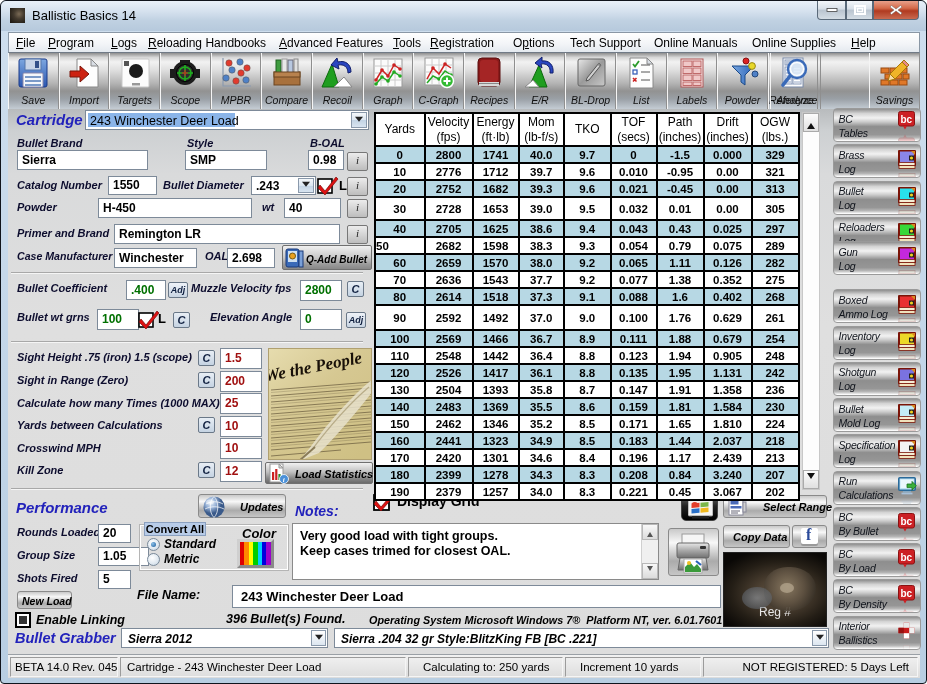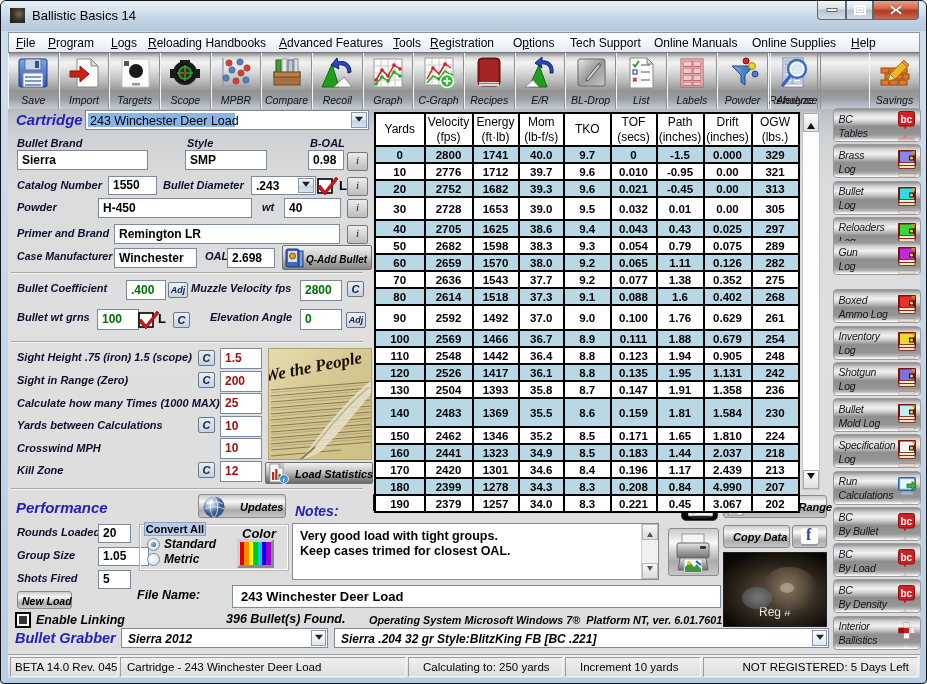--- a/index.html
+++ b/index.html
@@ -683,21 +683,21 @@
             <td style="height:17px; border:2px solid #000; background:#b7d8e4; text-align:center; font-size:11.5px; font-weight:bold; padding:0;">2705</td>
             <td style="height:17px; border:2px solid #000; background:#b7d8e4; text-align:center; font-size:11.5px; font-weight:bold; padding:0;">1625</td>
             <td style="height:17px; border:2px solid #000; background:#b7d8e4; text-align:center; font-size:11.5px; font-weight:bold; padding:0;">38.6</td>
             <td style="height:17px; border:2px solid #000; background:#b7d8e4; text-align:center; font-size:11.5px; font-weight:bold; padding:0;">9.4</td>
             <td style="height:17px; border:2px solid #000; background:#b7d8e4; text-align:center; font-size:11.5px; font-weight:bold; padding:0;">0.043</td>
             <td style="height:17px; border:2px solid #000; background:#b7d8e4; text-align:center; font-size:11.5px; font-weight:bold; padding:0;">0.43</td>
             <td style="height:17px; border:2px solid #000; background:#b7d8e4; text-align:center; font-size:11.5px; font-weight:bold; padding:0;">0.025</td>
             <td style="height:17px; border:2px solid #000; background:#b7d8e4; text-align:center; font-size:11.5px; font-weight:bold; padding:0;">297</td>
           </tr>
           <tr>
-            <td style="height:17px; border:2px solid #000; background:#ffffff; text-align:center; font-size:11.5px; font-weight:bold; padding:0;">50</td>
+            <td style="height:17px; border:2px solid #000; background:#ffffff; text-align:left; font-size:11.5px; font-weight:bold; padding:0;">50</td>
             <td style="height:17px; border:2px solid #000; background:#ffffff; text-align:center; font-size:11.5px; font-weight:bold; padding:0;">2682</td>
             <td style="height:17px; border:2px solid #000; background:#ffffff; text-align:center; font-size:11.5px; font-weight:bold; padding:0;">1598</td>
             <td style="height:17px; border:2px solid #000; background:#ffffff; text-align:center; font-size:11.5px; font-weight:bold; padding:0;">38.3</td>
             <td style="height:17px; border:2px solid #000; background:#ffffff; text-align:center; font-size:11.5px; font-weight:bold; padding:0;">9.3</td>
             <td style="height:17px; border:2px solid #000; background:#ffffff; text-align:center; font-size:11.5px; font-weight:bold; padding:0;">0.054</td>
             <td style="height:17px; border:2px solid #000; background:#ffffff; text-align:center; font-size:11.5px; font-weight:bold; padding:0;">0.79</td>
             <td style="height:17px; border:2px solid #000; background:#ffffff; text-align:center; font-size:11.5px; font-weight:bold; padding:0;">0.075</td>
             <td style="height:17px; border:2px solid #000; background:#ffffff; text-align:center; font-size:11.5px; font-weight:bold; padding:0;">289</td>
           </tr>
           <tr>
@@ -788,21 +788,21 @@
             <td style="height:17px; border:2px solid #000; background:#ffffff; text-align:center; font-size:11.5px; font-weight:bold; padding:0;">1.358</td>
             <td style="height:17px; border:2px solid #000; background:#ffffff; text-align:center; font-size:11.5px; font-weight:bold; padding:0;">236</td>
           </tr>
           <tr>
             <td style="height:17px; border:2px solid #000; background:#b7d8e4; text-align:center; font-size:11.5px; font-weight:bold; padding:0;">140</td>
             <td style="height:17px; border:2px solid #000; background:#b7d8e4; text-align:center; font-size:11.5px; font-weight:bold; padding:0;">2483</td>
             <td style="height:17px; border:2px solid #000; background:#b7d8e4; text-align:center; font-size:11.5px; font-weight:bold; padding:0;">1369</td>
             <td style="height:17px; border:2px solid #000; background:#b7d8e4; text-align:center; font-size:11.5px; font-weight:bold; padding:0;">35.5</td>
             <td style="height:17px; border:2px solid #000; background:#b7d8e4; text-align:center; font-size:11.5px; font-weight:bold; padding:0;">8.6</td>
             <td style="height:17px; border:2px solid #000; background:#b7d8e4; text-align:center; font-size:11.5px; font-weight:bold; padding:0;">0.159</td>
-            <td style="height:29px; border:2px solid #000; background:#b7d8e4; text-align:center; font-size:11.5px; font-weight:bold; padding:0;">1.81</td>
+            <td style="height:17px; border:2px solid #000; background:#b7d8e4; text-align:center; font-size:11.5px; font-weight:bold; padding:0;">1.81</td>
             <td style="height:17px; border:2px solid #000; background:#b7d8e4; text-align:center; font-size:11.5px; font-weight:bold; padding:0;">1.584</td>
             <td style="height:17px; border:2px solid #000; background:#b7d8e4; text-align:center; font-size:11.5px; font-weight:bold; padding:0;">230</td>
           </tr>
           <tr>
             <td style="height:17px; border:2px solid #000; background:#ffffff; text-align:center; font-size:11.5px; font-weight:bold; padding:0;">150</td>
             <td style="height:17px; border:2px solid #000; background:#ffffff; text-align:center; font-size:11.5px; font-weight:bold; padding:0;">2462</td>
             <td style="height:17px; border:2px solid #000; background:#ffffff; text-align:center; font-size:11.5px; font-weight:bold; padding:0;">1346</td>
             <td style="height:17px; border:2px solid #000; background:#ffffff; text-align:center; font-size:11.5px; font-weight:bold; padding:0;">35.2</td>
             <td style="height:17px; border:2px solid #000; background:#ffffff; text-align:center; font-size:11.5px; font-weight:bold; padding:0;">8.5</td>
             <td style="height:17px; border:2px solid #000; background:#ffffff; text-align:center; font-size:11.5px; font-weight:bold; padding:0;">0.171</td>
@@ -833,21 +833,21 @@
             <td style="height:17px; border:2px solid #000; background:#ffffff; text-align:center; font-size:11.5px; font-weight:bold; padding:0;">213</td>
           </tr>
           <tr>
             <td style="height:17px; border:2px solid #000; background:#b7d8e4; text-align:center; font-size:11.5px; font-weight:bold; padding:0;">180</td>
             <td style="height:17px; border:2px solid #000; background:#b7d8e4; text-align:center; font-size:11.5px; font-weight:bold; padding:0;">2399</td>
             <td style="height:17px; border:2px solid #000; background:#b7d8e4; text-align:center; font-size:11.5px; font-weight:bold; padding:0;">1278</td>
             <td style="height:17px; border:2px solid #000; background:#b7d8e4; text-align:center; font-size:11.5px; font-weight:bold; padding:0;">34.3</td>
             <td style="height:17px; border:2px solid #000; background:#b7d8e4; text-align:center; font-size:11.5px; font-weight:bold; padding:0;">8.3</td>
             <td style="height:17px; border:2px solid #000; background:#b7d8e4; text-align:center; font-size:11.5px; font-weight:bold; padding:0;">0.208</td>
             <td style="height:17px; border:2px solid #000; background:#b7d8e4; text-align:center; font-size:11.5px; font-weight:bold; padding:0;">0.84</td>
-            <td style="height:17px; border:2px solid #000; background:#b7d8e4; text-align:center; font-size:11.5px; font-weight:bold; padding:0;">4.990</td>
+            <td style="height:17px; border:2px solid #000; background:#b7d8e4; text-align:center; font-size:11.5px; font-weight:bold; padding:0;">3.240</td>
             <td style="height:17px; border:2px solid #000; background:#b7d8e4; text-align:center; font-size:11.5px; font-weight:bold; padding:0;">207</td>
           </tr>
           <tr>
             <td style="height:17px; border:2px solid #000; background:#ffffff; text-align:center; font-size:11.5px; font-weight:bold; padding:0;">190</td>
             <td style="height:17px; border:2px solid #000; background:#ffffff; text-align:center; font-size:11.5px; font-weight:bold; padding:0;">2379</td>
             <td style="height:17px; border:2px solid #000; background:#ffffff; text-align:center; font-size:11.5px; font-weight:bold; padding:0;">1257</td>
             <td style="height:17px; border:2px solid #000; background:#ffffff; text-align:center; font-size:11.5px; font-weight:bold; padding:0;">34.0</td>
             <td style="height:17px; border:2px solid #000; background:#ffffff; text-align:center; font-size:11.5px; font-weight:bold; padding:0;">8.3</td>
             <td style="height:17px; border:2px solid #000; background:#ffffff; text-align:center; font-size:11.5px; font-weight:bold; padding:0;">0.221</td>
             <td style="height:17px; border:2px solid #000; background:#ffffff; text-align:center; font-size:11.5px; font-weight:bold; padding:0;">0.45</td>

